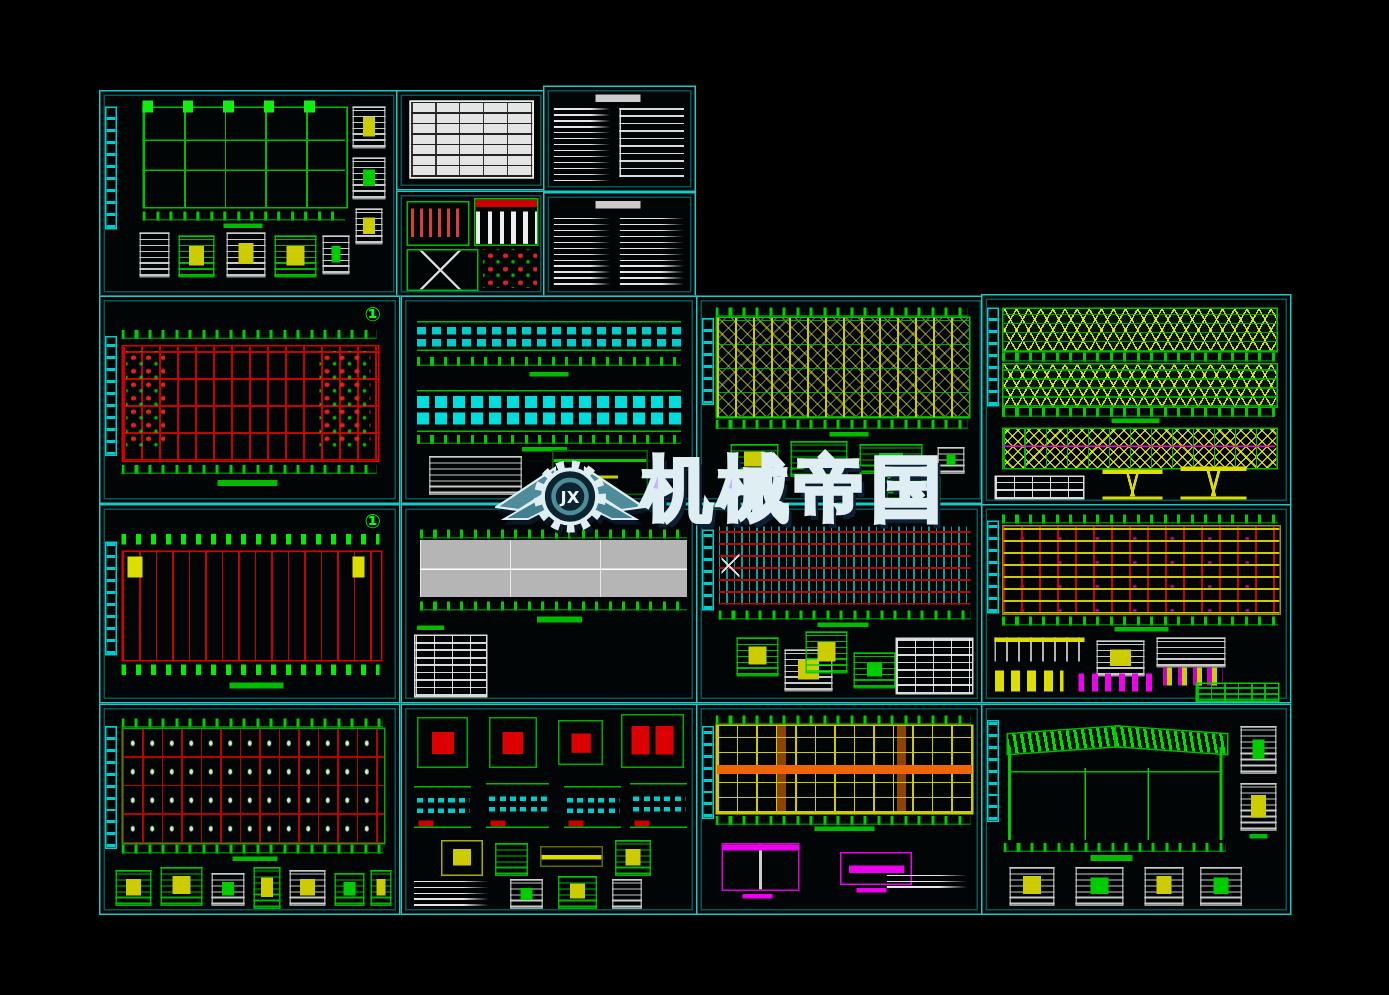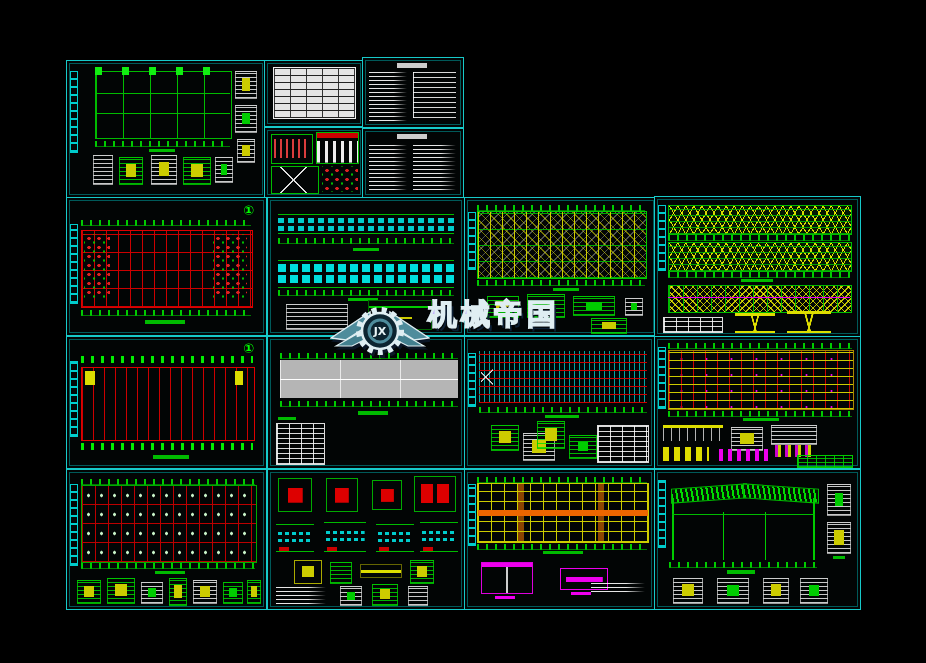--- a/index.html
+++ b/index.html
@@ -95,21 +95,21 @@
       background:linear-gradient(#dd0,#dd0) top/100% 3px no-repeat,
                  linear-gradient(75deg,transparent 44%,#dd0 45% 48%,transparent 49%),
                  linear-gradient(-75deg,transparent 44%,#dd0 45% 48%,transparent 49%);}
   .magdet{border:1px solid #d0d;
       background:linear-gradient(#e0e,#e0e) top/100% 4px no-repeat,
                  linear-gradient(rgba(255,255,255,.8),rgba(255,255,255,.8)) center/2px 100% no-repeat;}
   .roofbar{background:repeating-linear-gradient(80deg,#0d0 0 2px,#041504 2px 5px);border:1px solid #0b0;}
   .gcol{background:#0c0;}
   
   .wm{position:absolute;z-index:50;}
-  .wm-zh{font-size:29px;font-weight:normal;letter-spacing:4px;color:#c4b5fd;
+  .wm-zh{font-size:47px;font-weight:bold;letter-spacing:4px;color:#c4b5fd;
          -webkit-text-stroke:2.5px #dfeef2;
          text-shadow:3px 4px 0 #0d1f33,-1px -1px 0 #0d1f33;white-space:nowrap;}
   .wm-dom{font-size:25px;font-weight:bold;letter-spacing:1px;color:#4e8c9c;
          -webkit-text-stroke:1.6px #dfeef2;text-shadow:2px 3px 0 #0d1f33;white-space:nowrap;}
 </style>
 </head>
 <body>
 
 <div class="screen">
 

